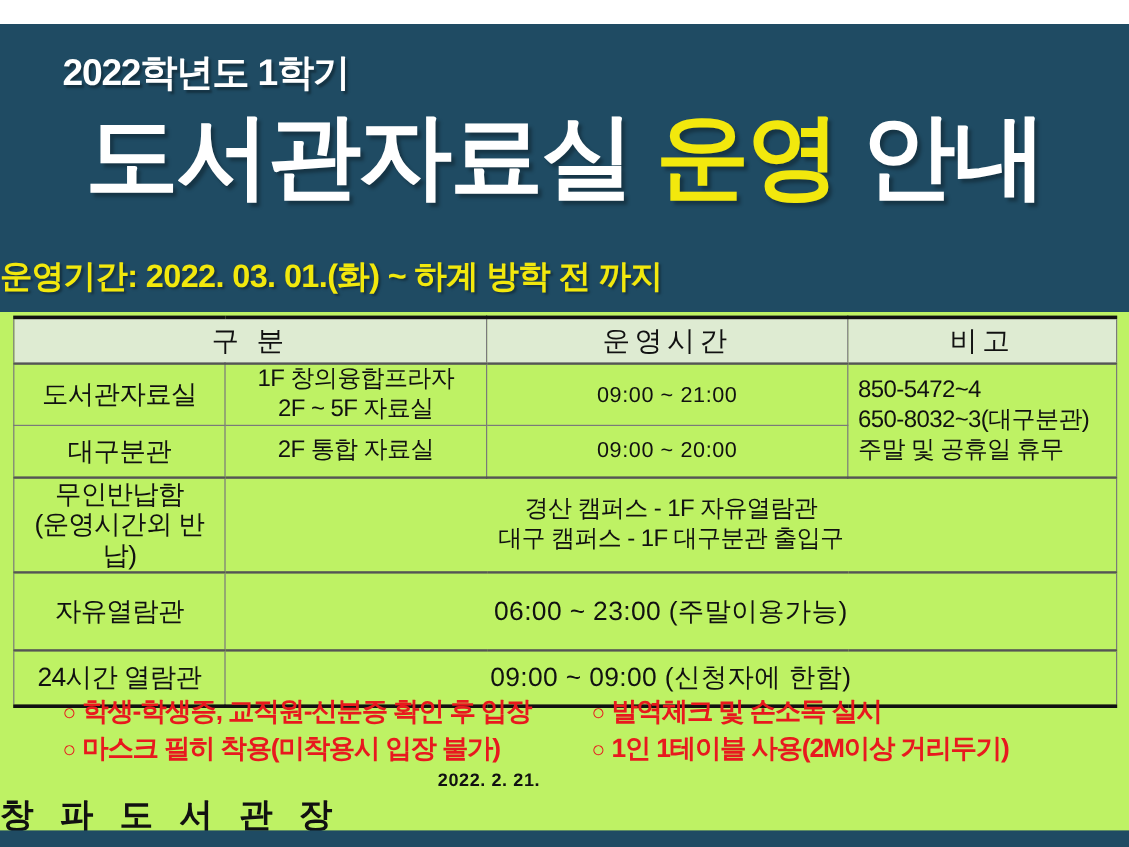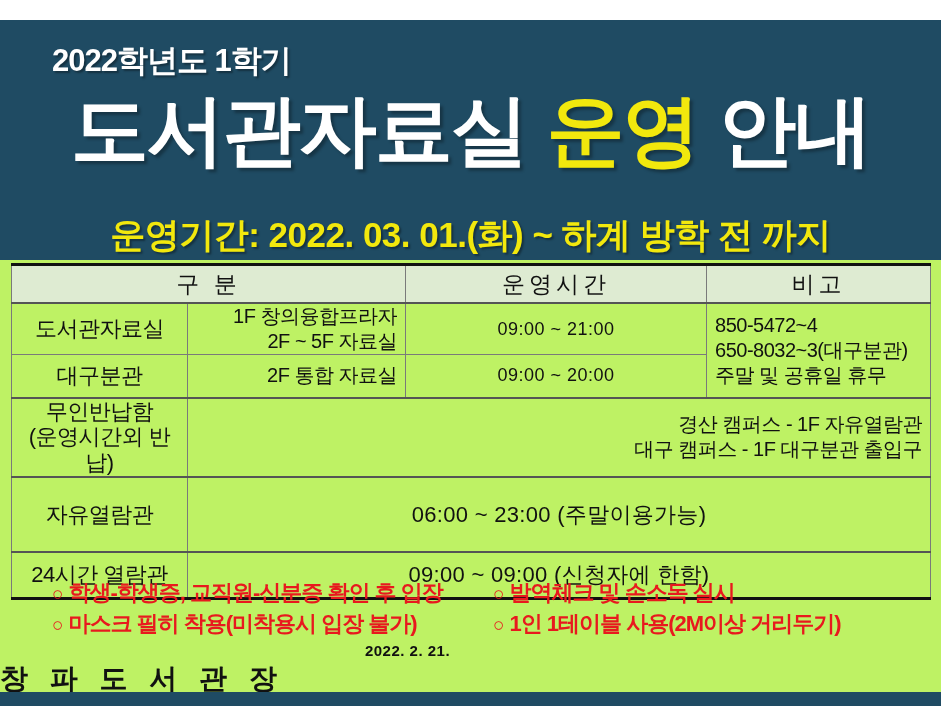--- a/index.html
+++ b/index.html
@@ -54,22 +54,21 @@
     text-shadow: 3px 3px 3px rgba(0,0,0,0.3);
   }
   .banner-title .hl {
     color: #f2e80d;
   }
   .banner-sub {
     position: absolute;
     left: 0;
     top: 192px;
     width: 941px;
-    text-align: center;
-    font-size: 35px;
+    font-size: 27px;
     font-weight: bold;
     color: #f2e80d;
     letter-spacing: -0.5px;
     white-space: nowrap;
     text-shadow: 2px 2px 2px rgba(0,0,0,0.35);
   }
 
   
   .table-wrap {
     position: absolute;
@@ -105,21 +104,21 @@
     letter-spacing: 4px;
     border-bottom: 2px solid #555555;
   }
   table.sched td.name {
     text-align: center;
     font-size: 22px;
     letter-spacing: -0.5px;
     line-height: 1.18;
   }
   table.sched td.place {
-    text-align: right;
+    text-align: center;
     font-size: 20px;
     letter-spacing: -0.5px;
     line-height: 1.25;
     white-space: pre-line;
   }
   table.sched td.time {
     text-align: center;
     font-size: 18px;
     letter-spacing: 0.5px;
   }
@@ -132,21 +131,21 @@
     vertical-align: middle;
   }
   table.sched td.wide {
     text-align: center;
     font-size: 22px;
     letter-spacing: 0.3px;
   }
   tr.r1 { height: 48px; }
   tr.r2 { height: 43px; }
   tr.r3 { height: 67px; }
-  tr.r4 { height: 75px; }
+  tr.r4 { height: 65px; }
   tr.r5 { height: 46px; }
   tr.r3 td, tr.r4 td, tr.r5 td { border-top: 2px solid #555555; }
 
   
   .notices {
     position: absolute;
     left: 0;
     top: 556px;
     width: 865px;
     height: 64px;

